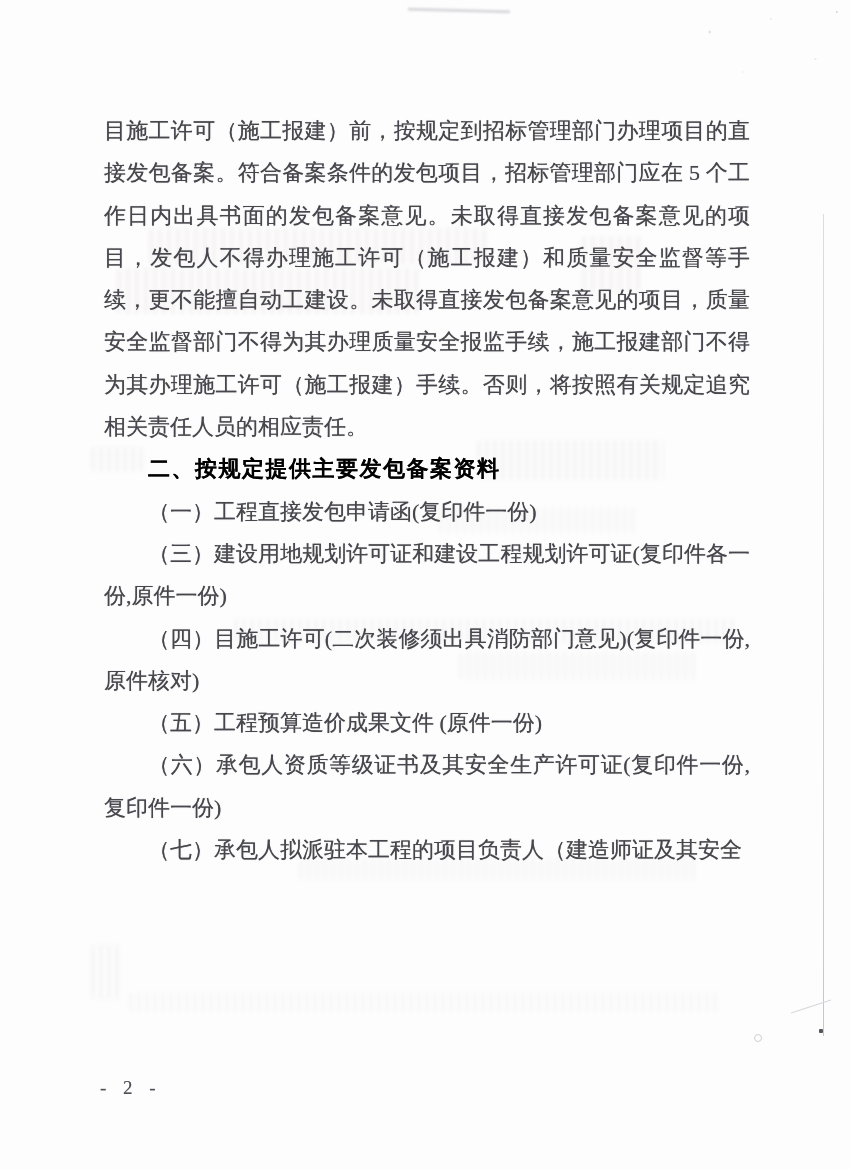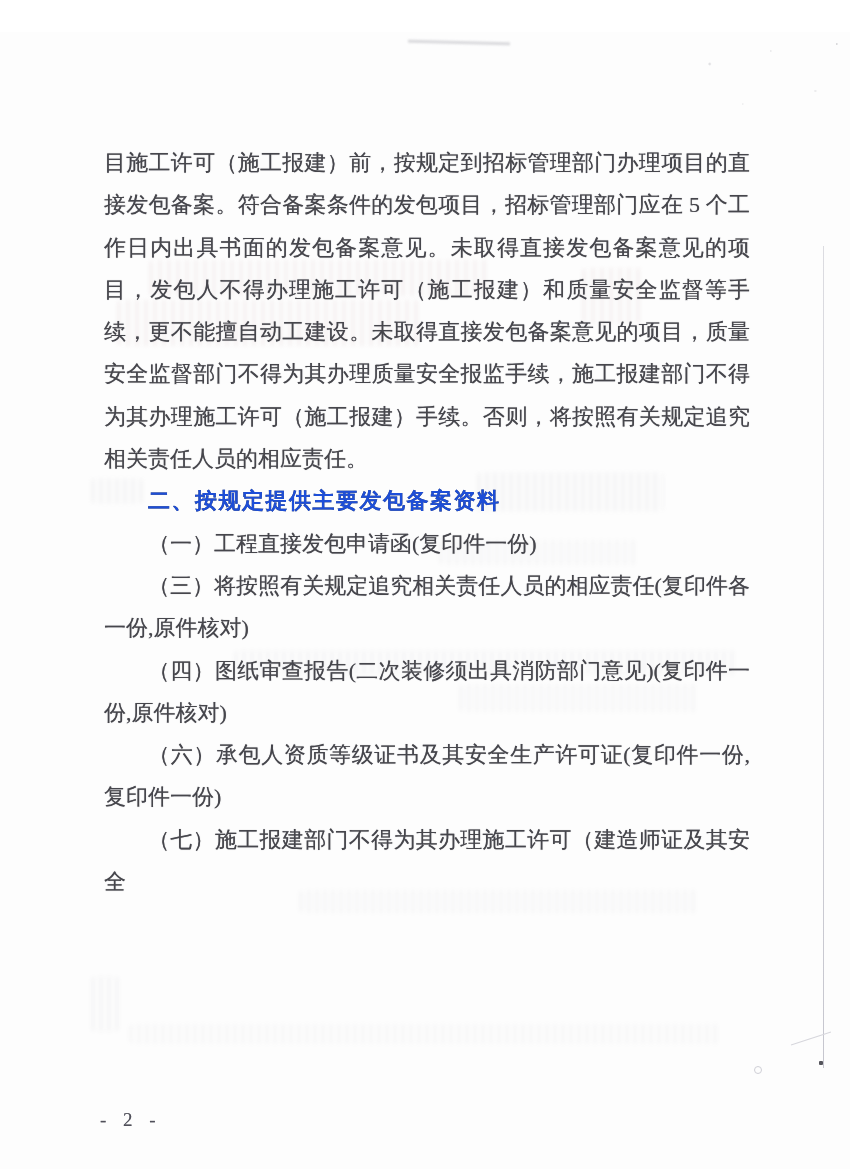--- a/index.html
+++ b/index.html
@@ -2,33 +2,33 @@
 <html><head>
 <meta charset="utf-8">
 <style>
   html,body { margin:0; padding:0; }
   body {
     width:850px; height:1169px; position:relative;
     background:#ffffff; overflow:hidden;
     font-family:"Liberation Serif","DejaVu Serif",serif;
   }
   .page {
-    position:absolute; inset:0; background:#fdfdfd; overflow:hidden;margin-top:32px;
+    position:absolute; inset:0; background:#fdfdfd; overflow:hidden;
   }
   
   .content {
     position:absolute; left:104px; top:110px; width:646px;
     font-size:22px; line-height:42.3px; color:#46464c;
     text-align:justify; text-shadow:0 0 0.7px rgba(70,70,78,.75);
   }
   .content p { margin:0; text-indent:2em; }
   .content p.continuation { text-indent:0; }
   .content p.heading {
     font-family:"Liberation Sans","DejaVu Sans",sans-serif;
-    font-weight:bold; color:#1d4ed8; letter-spacing:1.5px;
+    font-weight:bold; color:#000000; letter-spacing:1.5px;
     text-shadow:0 0 0.5px rgba(45,45,52,.9);
   }
   .page-number {
     position:absolute; left:100px; top:1074px;
     font-size:19px; line-height:28px; color:#50505a; letter-spacing:6px;
     text-shadow:0 0 0.6px rgba(80,80,90,.6);
   }
   
   .ghost {
     position:absolute; border-radius:4px; filter:blur(2px); opacity:.6;
@@ -102,20 +102,21 @@
   <div class="ghost gray g11"></div>
   <div class="edge-line"></div>
   <div class="speck-dark"></div>
   <div class="speck-light"></div>
   <div class="scratch"></div>
 
   <div class="content">
       <p class="continuation">目施工许可（施工报建）前，按规定到招标管理部门办理项目的直接发包备案。符合备案条件的发包项目，招标管理部门应在 5 个工作日内出具书面的发包备案意见。未取得直接发包备案意见的项目，发包人不得办理施工许可（施工报建）和质量安全监督等手续，更不能擅自动工建设。未取得直接发包备案意见的项目，质量安全监督部门不得为其办理质量安全报监手续，施工报建部门不得为其办理施工许可（施工报建）手续。否则，将按照有关规定追究相关责任人员的相应责任。</p>
       <p class="heading">二、按规定提供主要发包备案资料</p>
       <p class="item">（一）工程直接发包申请函(复印件一份)</p>
-      <p class="item">（三）将按照有关规定追究相关责任人员的相应责任(复印件各一份,原件核对)</p>
-      <p class="item">（四）图纸审查报告(二次装修须出具消防部门意见)(复印件一份,原件核对)</p>
+      <p class="item">（三）建设用地规划许可证和建设工程规划许可证(复印件各一份,原件一份)</p>
+      <p class="item">（四）目施工许可(二次装修须出具消防部门意见)(复印件一份,原件核对)</p>
+      <p class="item">（五）工程预算造价成果文件 (原件一份)</p>
       <p class="item">（六）承包人资质等级证书及其安全生产许可证(复印件一份,复印件一份)</p>
-      <p class="item">（七）施工报建部门不得为其办理施工许可（建造师证及其安全</p>
+      <p class="item">（七）承包人拟派驻本工程的项目负责人（建造师证及其安全</p>
     </div>
 
   <div class="page-number">- 2 -</div>
 </div>
 
 </body></html>

